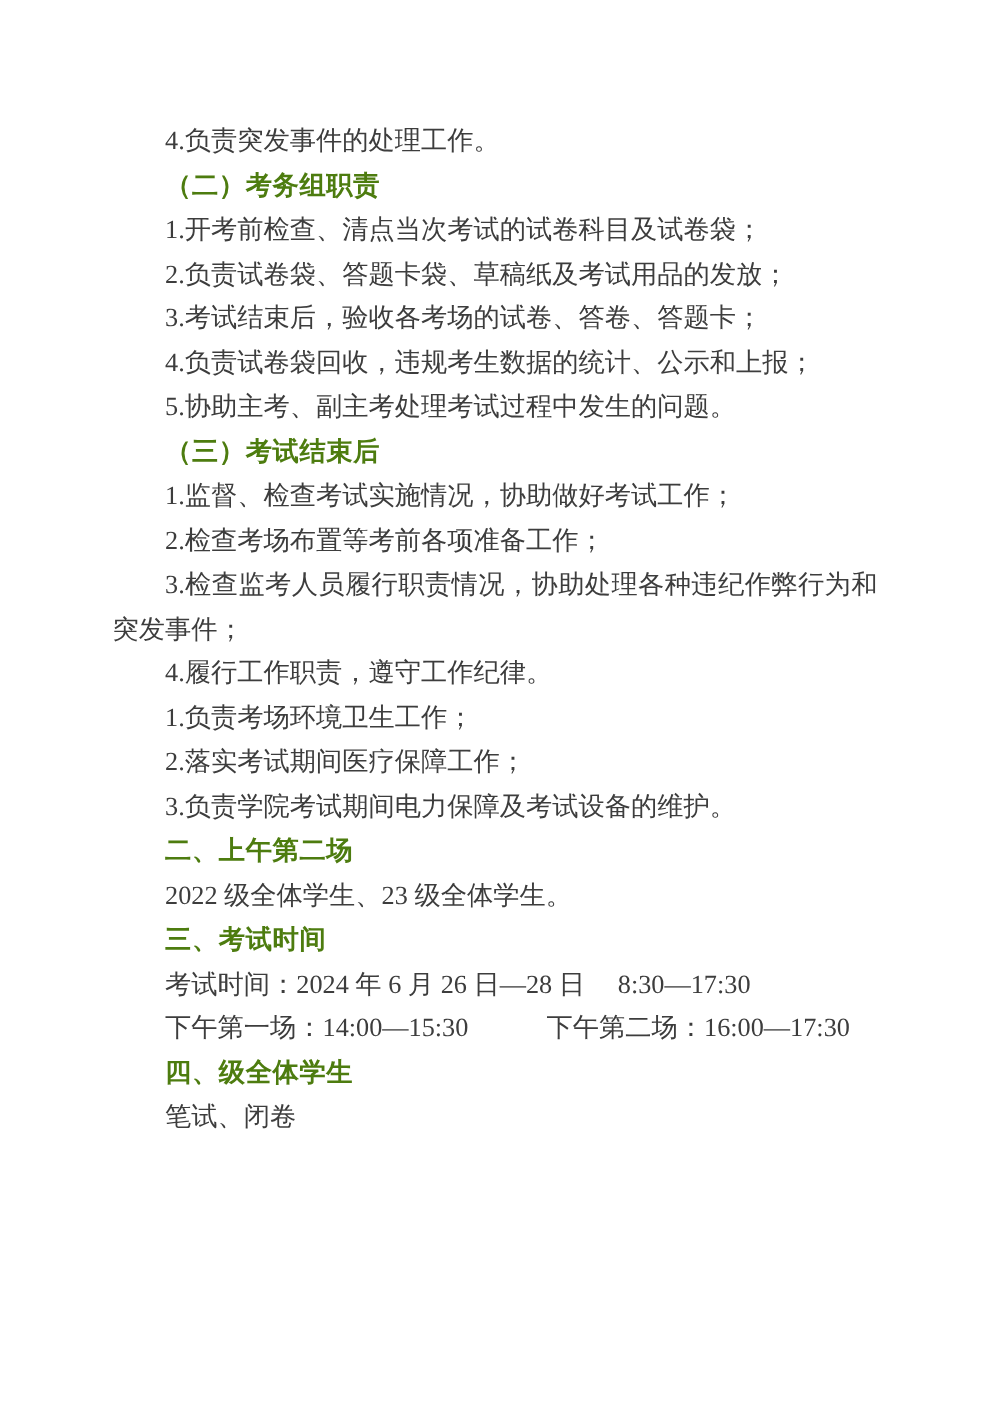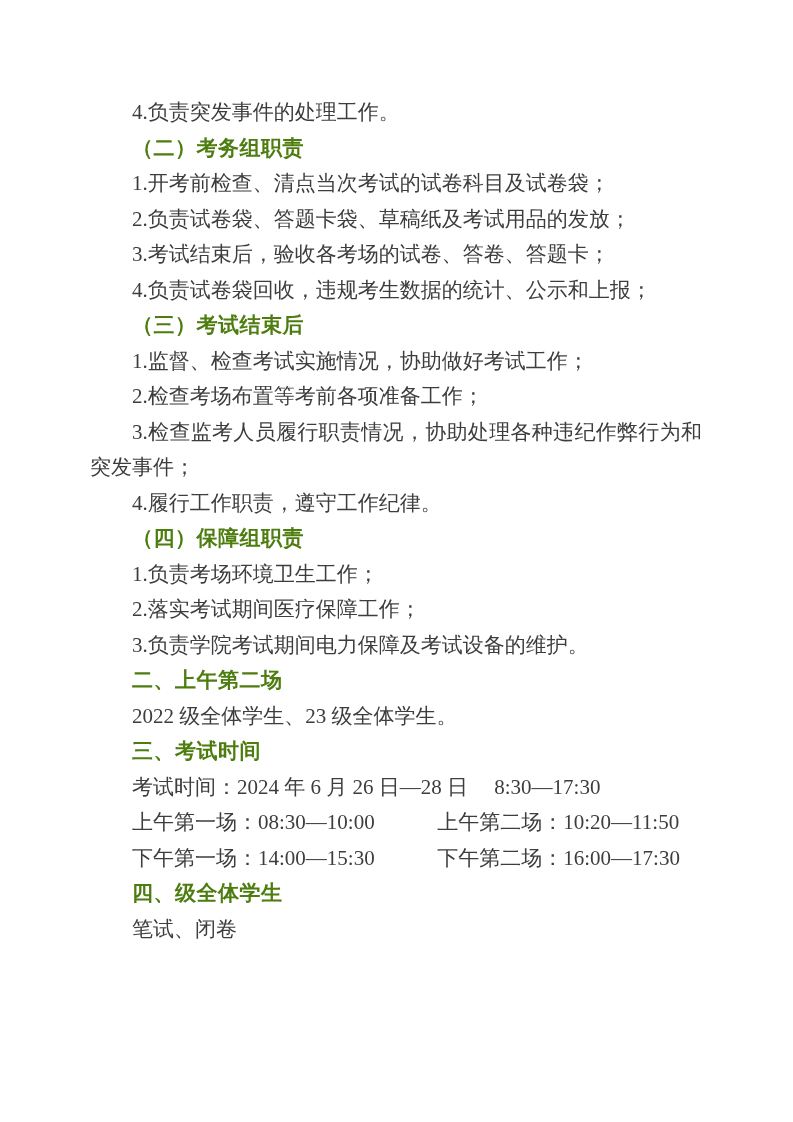--- a/index.html
+++ b/index.html
@@ -44,36 +44,32 @@
 </head>
 <body>
 
 <div class="page">
   <p class="body">4.负责突发事件的处理工作。</p>
   <p class="heading">（二）考务组职责</p>
   <p class="body">1.开考前检查、清点当次考试的试卷科目及试卷袋；</p>
   <p class="body">2.负责试卷袋、答题卡袋、草稿纸及考试用品的发放；</p>
   <p class="body">3.考试结束后，验收各考场的试卷、答卷、答题卡；</p>
   <p class="body">4.负责试卷袋回收，违规考生数据的统计、公示和上报；</p>
+  <p class="body">5.协助主考、副主考处理考试过程中发生的问题。</p>
   <p class="heading">（三）考试结束后</p>
   <p class="body">1.监督、检查考试实施情况，协助做好考试工作；</p>
   <p class="body">2.检查考场布置等考前各项准备工作；</p>
   <p class="body">3.检查监考人员履行职责情况，协助处理各种违纪作弊行为和突发事件；</p>
   <p class="body">4.履行工作职责，遵守工作纪律。</p>
-  <p class="heading">（四）保障组职责</p>
   <p class="body">1.负责考场环境卫生工作；</p>
   <p class="body">2.落实考试期间医疗保障工作；</p>
   <p class="body">3.负责学院考试期间电力保障及考试设备的维护。</p>
   <p class="heading">二、上午第二场</p>
   <p class="body">2022 级全体学生、23 级全体学生。</p>
   <p class="heading">三、考试时间</p>
   <p class="body">考试时间：2024 年 6 月 26 日—28 日　 8:30—17:30</p>
-  <p class="body schedule">
-    <span class="col-left">上午第一场：08:30—10:00</span>
-    <span class="col-right">上午第二场：10:20—11:50</span>
-  </p>
   <p class="body schedule">
     <span class="col-left">下午第一场：14:00—15:30</span>
     <span class="col-right">下午第二场：16:00—17:30</span>
   </p>
   <p class="heading">四、级全体学生</p>
   <p class="body">笔试、闭卷</p>
 </div>
 
 </body></html>

